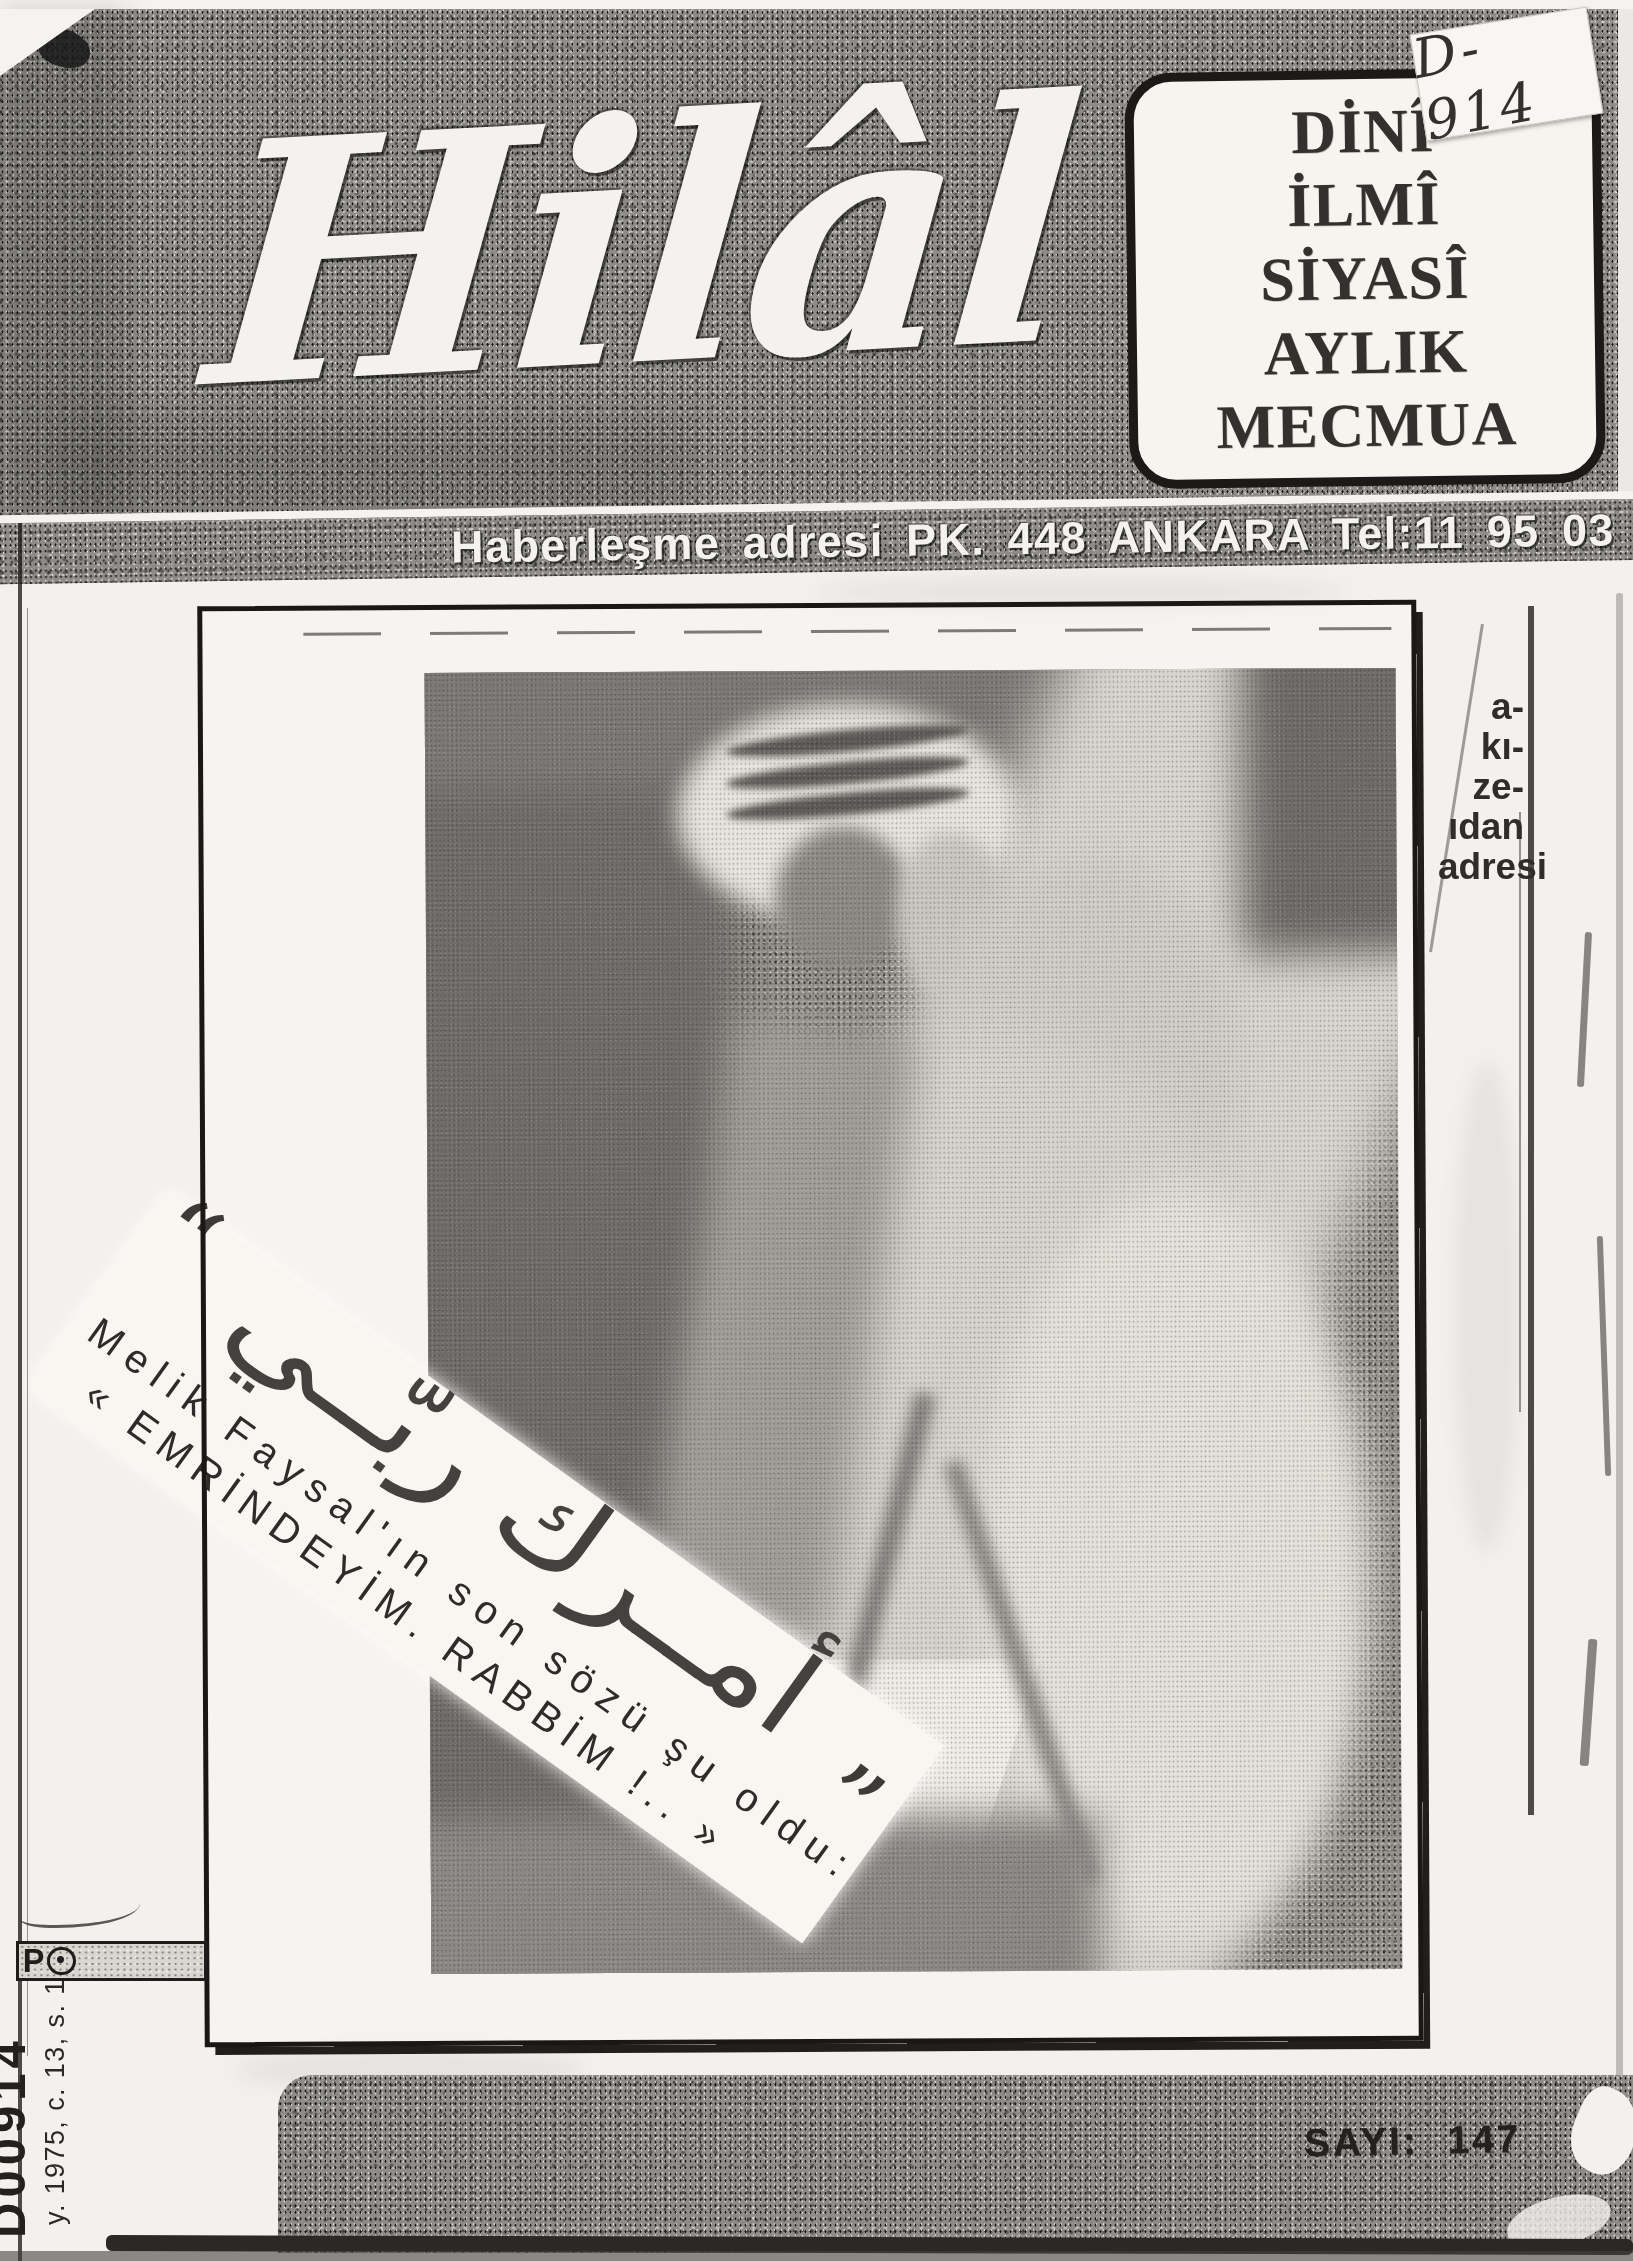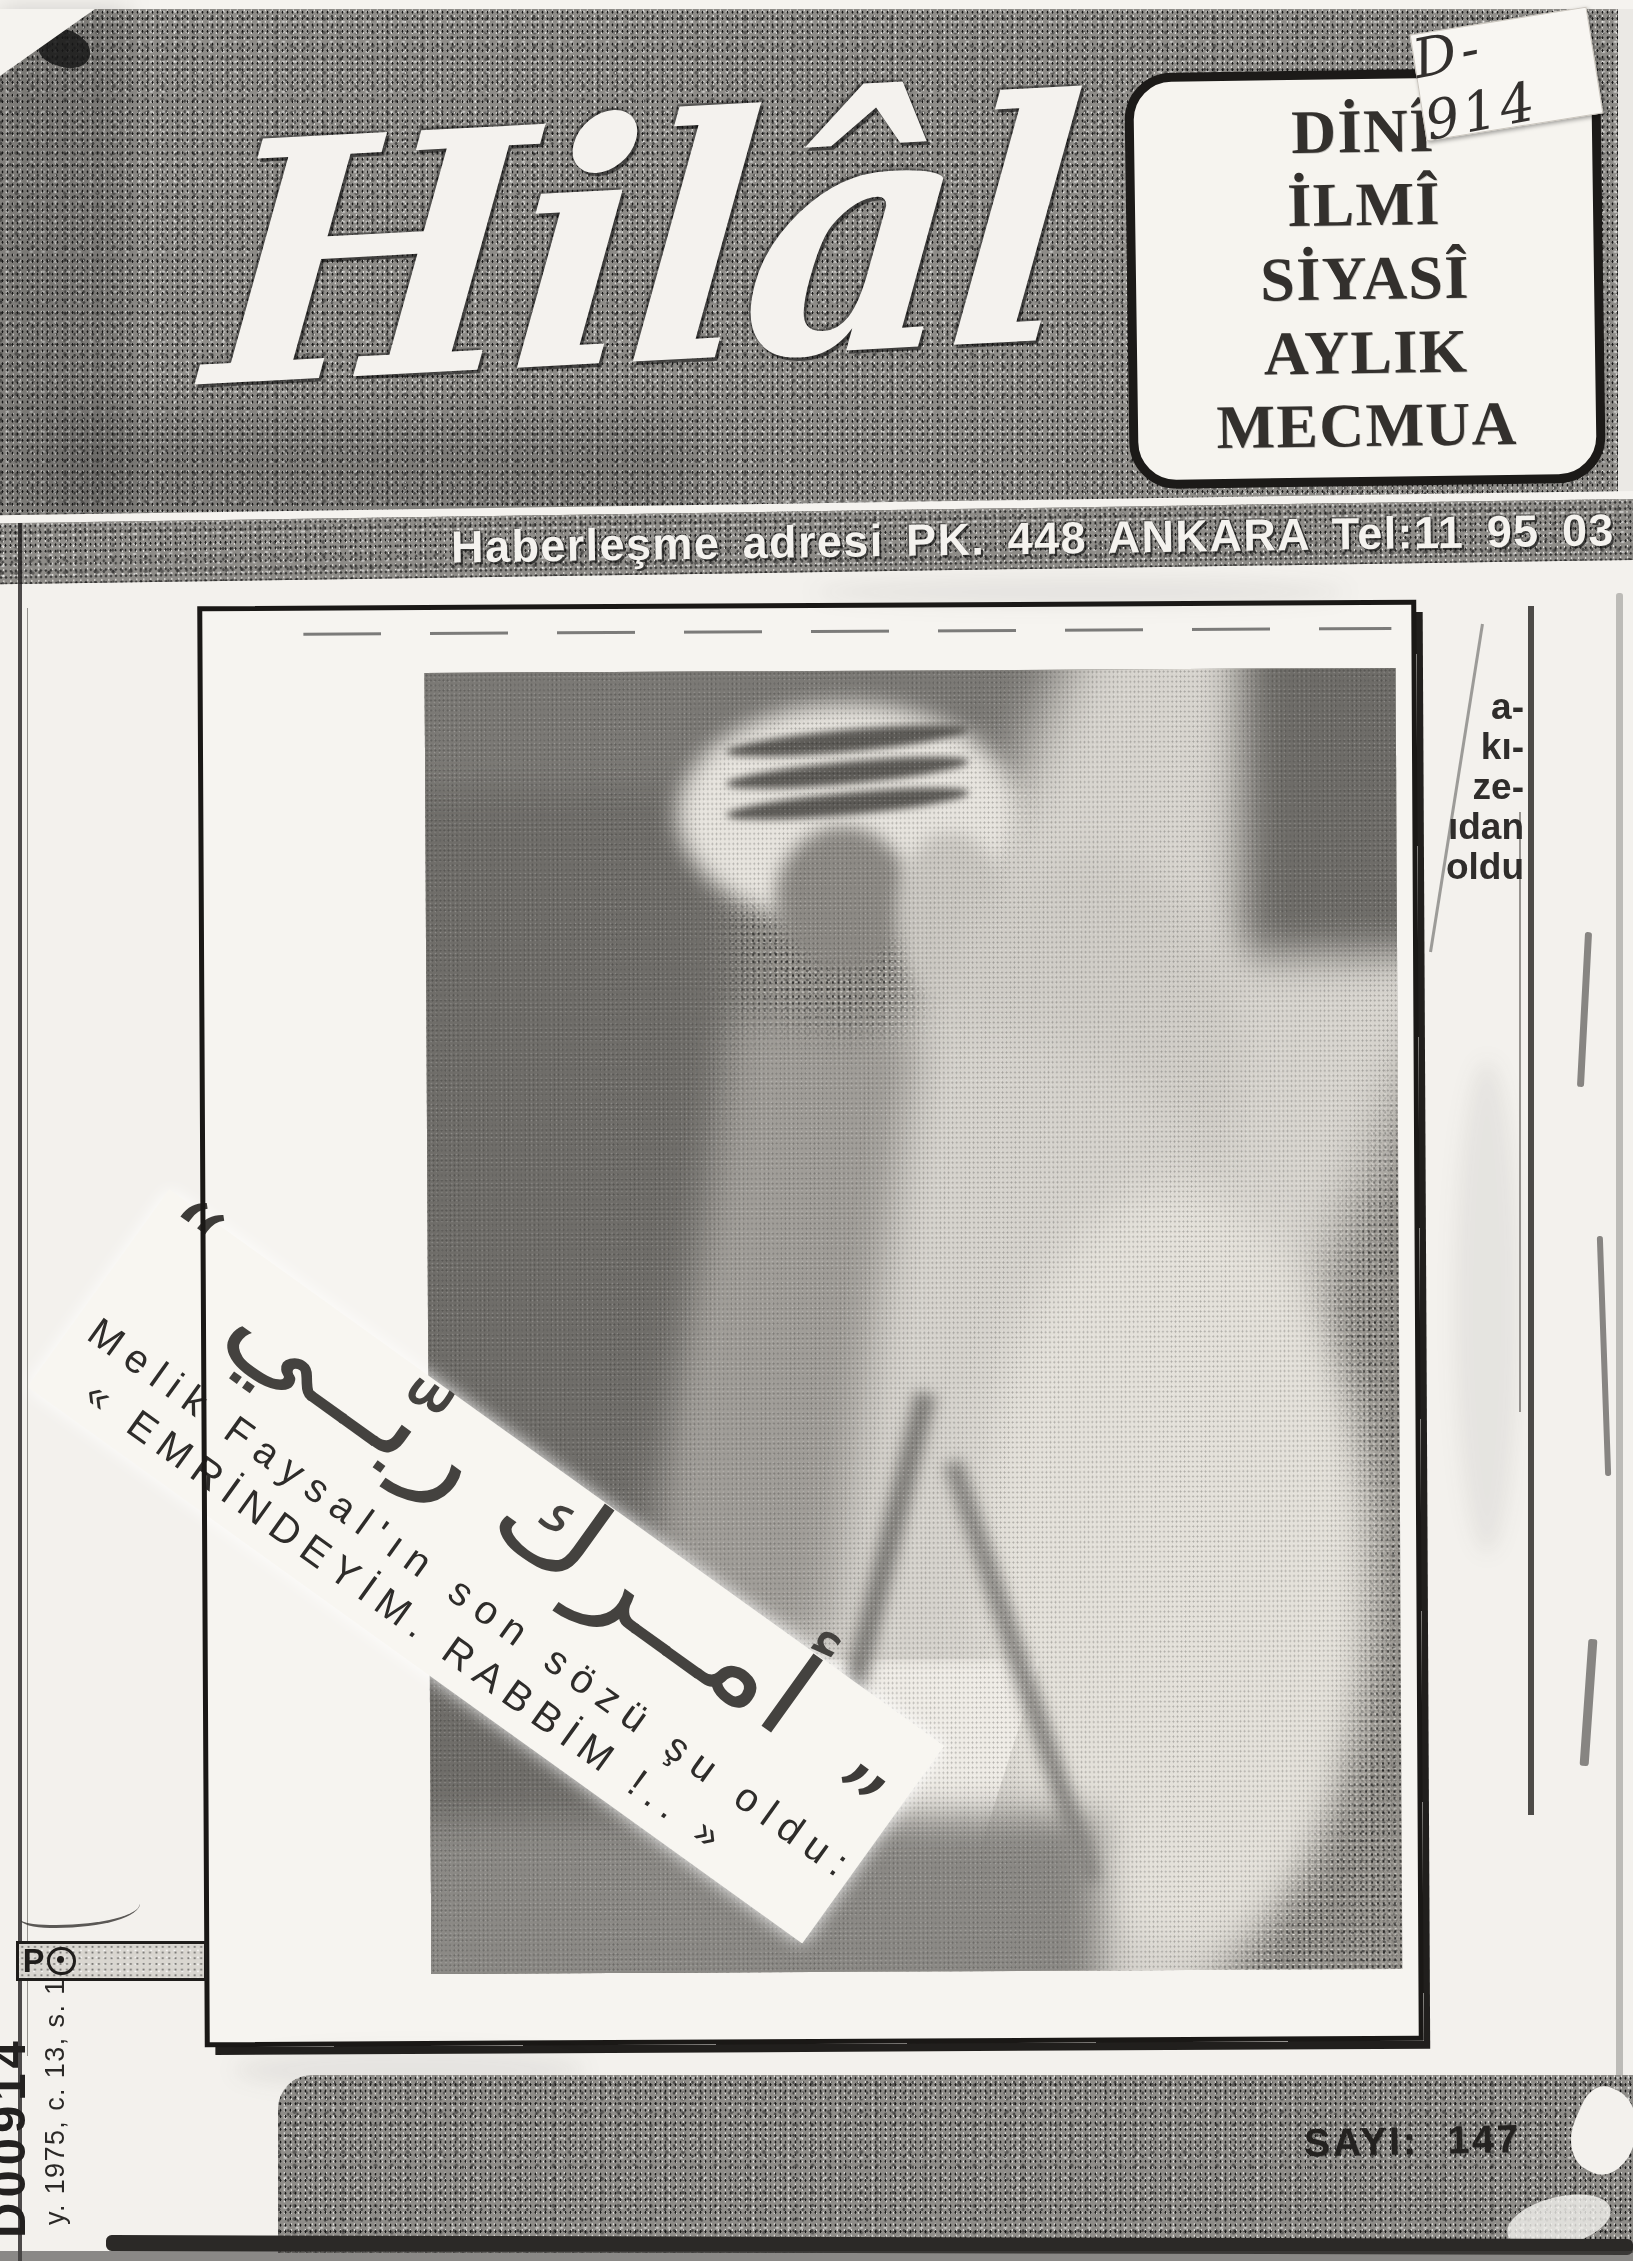--- a/index.html
+++ b/index.html
@@ -225,21 +225,21 @@
     </div>
 
     <div class="frame-border"></div>
   </div>
 
   <div class="fragments">
     <div class="fragment">a-</div>
     <div class="fragment">kı-</div>
     <div class="fragment">ze-</div>
     <div class="fragment">ıdan</div>
-    <div class="fragment">oldu</div>
+    <div class="fragment">adresi</div>
   </div>
 
   <div class="fold-line"></div>
   <div class="fold-line2"></div>
   <div class="crease"></div>
   <div class="scuff scuff1"></div>
   <div class="scuff scuff2"></div>
   <div class="scuff scuff3"></div>
   <div class="scuff scuff4"></div>
   <div class="stain stain1"></div>

